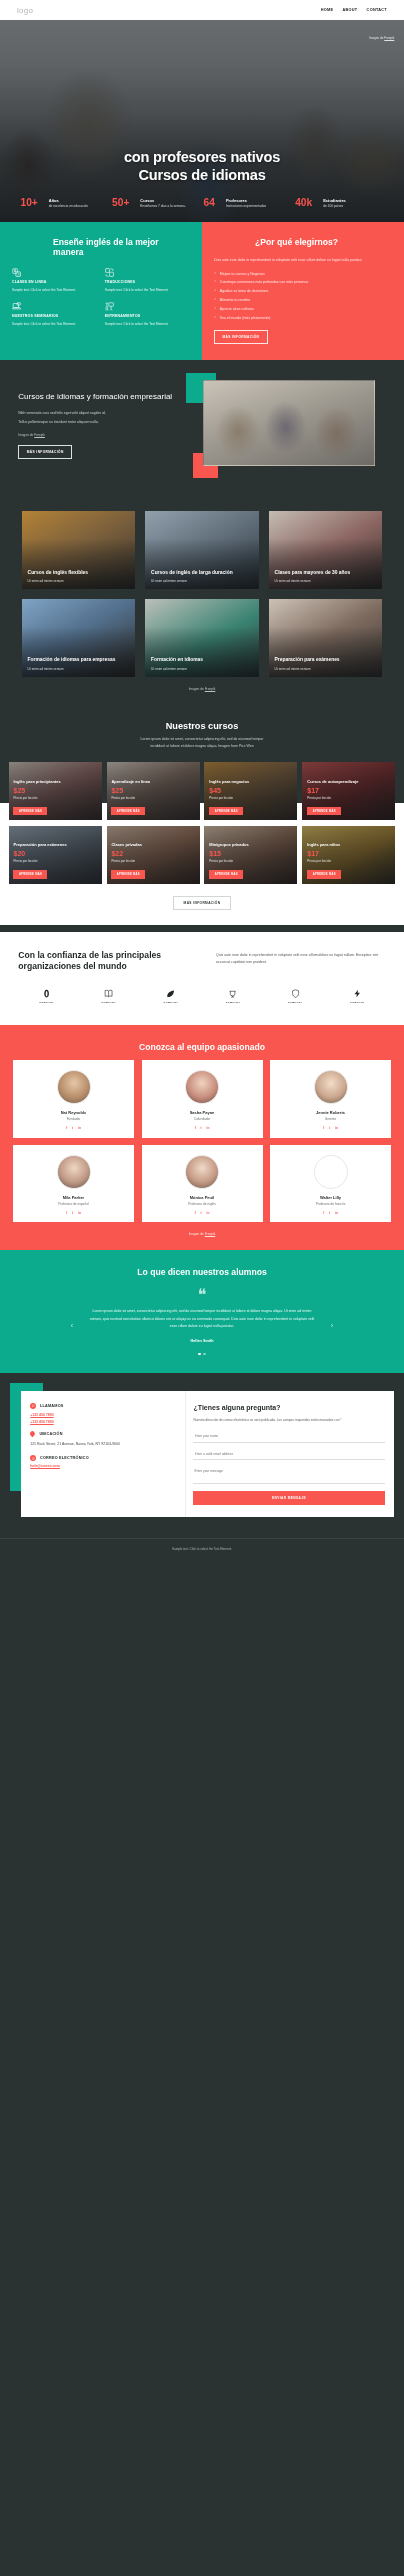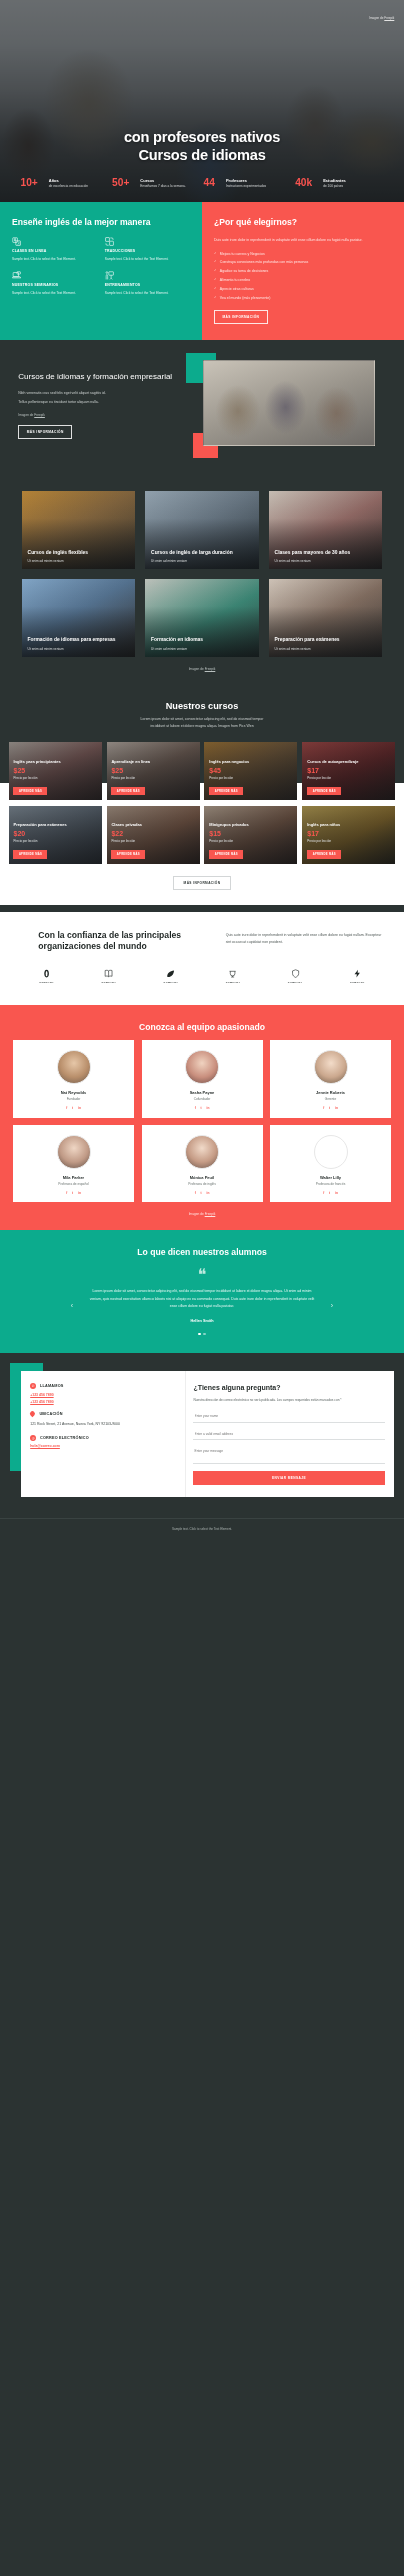--- a/index.html
+++ b/index.html
@@ -40,21 +40,21 @@
   .stat-lbl{ font-size:4px; font-weight:700; margin-bottom:1.1px; }
   .stat-sub{ font-size:3.2px; color:#d6d8d9; line-height:1.45; }
   .hero-credit{ position:absolute; right:9.7px; top:16px; font-size:3px; color:#e2e2e2; z-index:4; }
   .hero-credit u{ text-decoration:underline; }
 
   
   .panels{ display:flex; }
   .panel{ flex:1; padding:14.6px 12px 16px; }
   .panel.teal{ background:#0cab8d; }
   .panel.red{ background:#f9564f; }
-  .panel h2{ font-size:8.6px; line-height:1.25; font-weight:700; margin-bottom:9.7px; }
+  .panel h2{ font-size:8.6px; line-height:1.25; font-weight:700; margin-bottom:9.7px;margin-left:41px; }
   .feat-grid{ display:grid; grid-template-columns:1fr 1fr; gap:8.6px 7.5px; }
   .feat-ico{ width:9.2px; height:9.2px; margin-bottom:3.2px; }
   .feat-ico svg{ width:100%; height:100%; display:block; }
   .feat-h{ font-size:3.5px; font-weight:700; letter-spacing:0.2px; line-height:1.35; margin-bottom:2.7px; }
   .feat-p{ font-size:3.2px; color:#e2f7f2; line-height:1.75; }
   .panel.red p.lead{ font-size:3.5px; color:#ffe3e1; line-height:1.9; margin-bottom:7px; }
   .checks{ list-style:none; }
   .checks li{ font-size:3.5px; color:#ffe7e5; line-height:1.75; margin-bottom:2.7px;
     display:flex; gap:3.2px; }
   .checks li span.ck{ color:#ffd9d6; font-size:3.2px; }
@@ -118,21 +118,21 @@
   .pbtn{ display:inline-block; background:#f9564f; color:#fff; font-size:2.7px;
     font-weight:700; letter-spacing:0.3px; padding:2.7px 5.4px; text-decoration:none; }
   .row2{ margin-top:5.4px; }
   .more-wrap{ position:relative; z-index:2; text-align:center; margin-top:12px; }
   .more-btn{ display:inline-block; border:0.5px solid #d3d6d7; color:#2b3332;
     background:#fff; font-size:3.2px; font-weight:700; letter-spacing:0.4px;
     padding:4.3px 9.7px; text-decoration:none; }
 
   
   .trust{ background:#fff; color:#1f2624; padding:18.3px 18.3px 21.6px; }
-  .trust-top{ display:flex; gap:14px; align-items:flex-start; margin-bottom:16px;margin-left:20px; }
+  .trust-top{ display:flex; gap:14px; align-items:flex-start; margin-bottom:16px; }
   .trust-top h2{ font-size:8.6px; font-weight:700; line-height:1.3; width:52%; }
   .trust-top .tx{ width:48%; padding-top:1.6px; }
   .trust-top p{ font-size:3.5px; color:#4d5654; line-height:2; }
   .logos{ display:grid; grid-template-columns:repeat(6,1fr); gap:5.4px; align-items:center; }
   .logo-item{ text-align:center; }
   .logo-mark{ height:10.2px; display:flex; align-items:center; justify-content:center;
     margin-bottom:2.2px; color:#1f2624; }
   .logo-mark svg{ height:9.2px; width:auto; display:block; }
   .logo-name{ font-size:2.4px; font-weight:700; letter-spacing:0.4px; color:#1f2624; }
 
@@ -199,20 +199,28 @@
   
   .footer{ background:#2b3332; padding:7.5px 0 10.8px; text-align:center;
     border-top:0.5px solid #3a4342; }
   .footer p{ font-size:3px; color:#aab2b0; }
 </style>
 </head>
 <body>
 
 <div class="wrap">
 
+  <div class="site-header">
+    <div class="logo">logo</div>
+    <div class="nav">
+      <a href="#">HOME</a>
+      <a href="#">ABOUT</a>
+      <a href="#">CONTACT</a>
+    </div>
+  </div>
 
   <div class="hero">
     <div class="hero-photo"></div>
     <div class="hero-overlay"></div>
     <div class="hero-credit">
       <span>Imagen de </span><u>Freepik</u>
     </div>
     <div class="hero-inner">
       <div class="hero-title">
         <div>con profesores nativos</div>
@@ -227,21 +235,21 @@
           </div>
         </div>
         <div class="stat">
           <div class="stat-num">50+</div>
           <div class="stat-txt">
             <div class="stat-lbl">Cursos</div>
             <div class="stat-sub">Enseñamos 7 dias a la semana.</div>
           </div>
         </div>
         <div class="stat">
-          <div class="stat-num">44</div>
+          <div class="stat-num">64</div>
           <div class="stat-txt">
             <div class="stat-lbl">Profesores</div>
             <div class="stat-sub">Instructores experimentados</div>
           </div>
         </div>
         <div class="stat">
           <div class="stat-num">40k</div>
           <div class="stat-txt">
             <div class="stat-lbl">Estudiantes</div>
             <div class="stat-sub">de 100 países</div>

